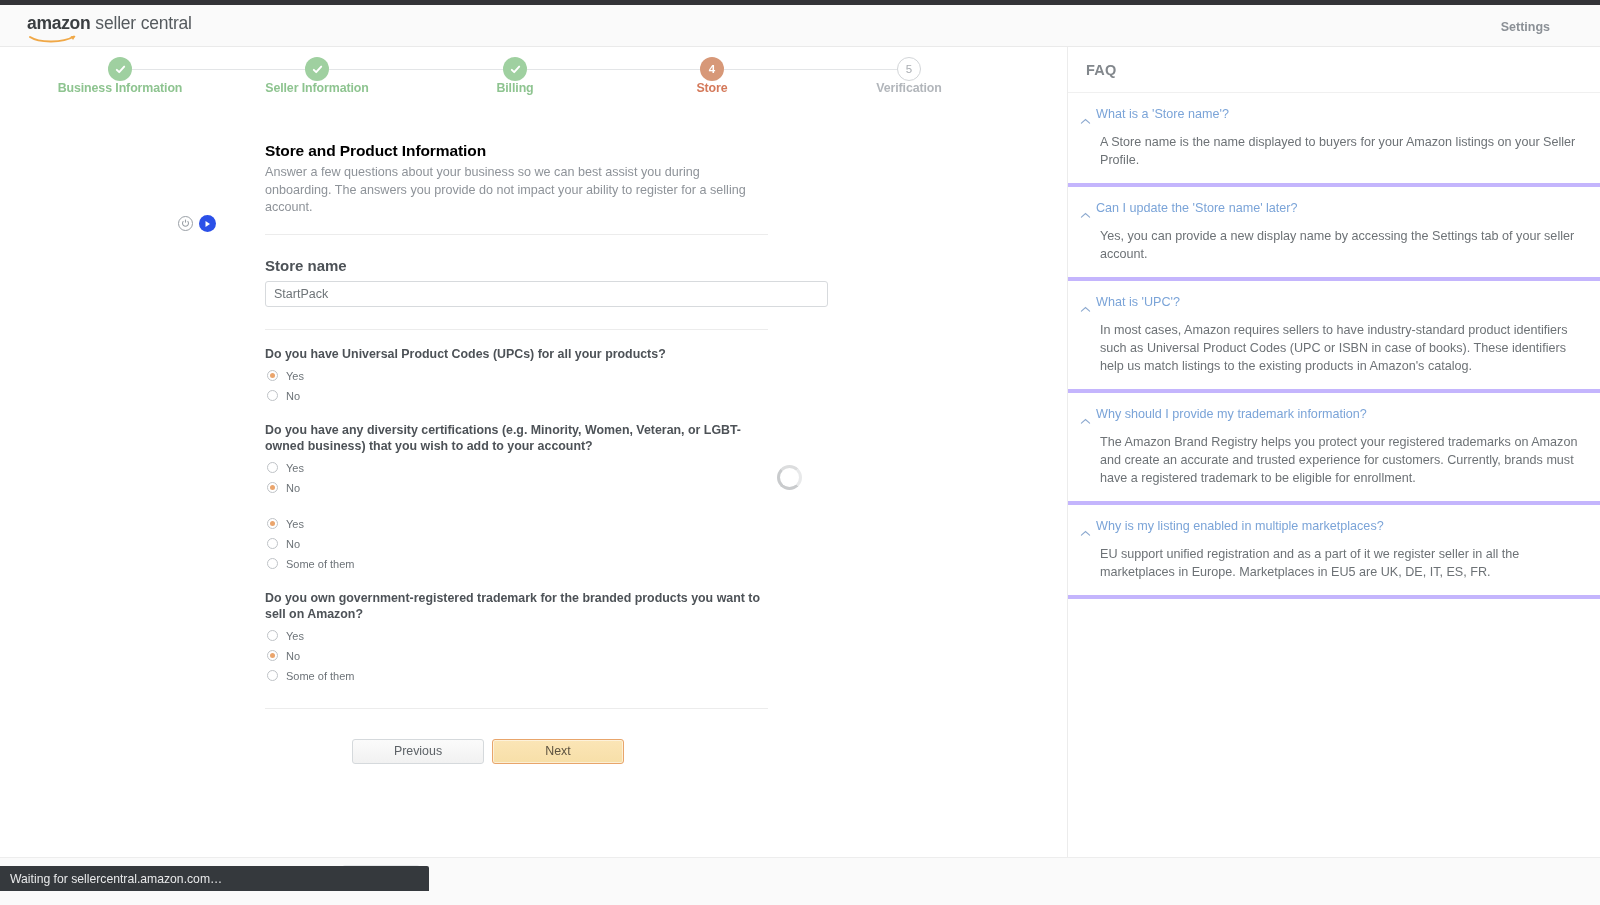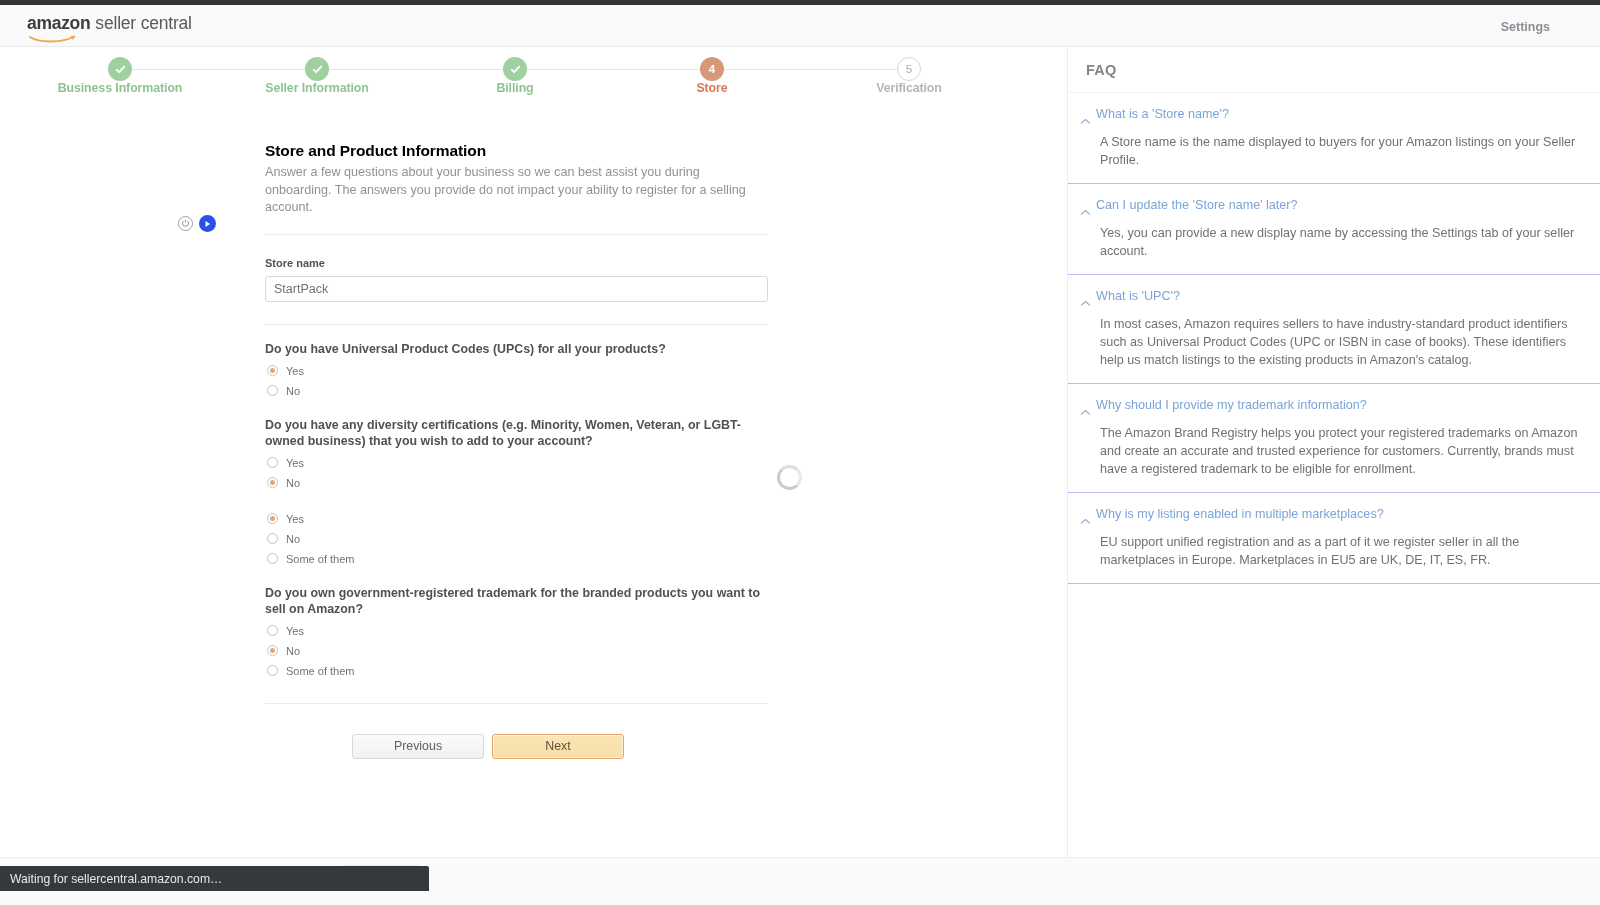--- a/index.html
+++ b/index.html
@@ -123,25 +123,25 @@
     letter-spacing: -0.1px;
   }
   .form-desc {
     margin-top: 4px;
     font-size: 12.6px; color: #8e9399; line-height: 17.5px;
   }
   .hr {
     height: 1px; background: #ececec; margin: 17px 0 0 0;
   }
   .field-label {
-    font-size: 11px; font-weight: bold; color: #4d5257;
+    font-size: 15px; font-weight: bold; color: #4d5257;
     margin-top: 22px; margin-bottom: 7px;
   }
   .text-input {
-    width: 503px; height: 26px;
+    width: 563px; height: 26px;
     border: 1px solid #d7dadd; border-radius: 3px;
     background: #fff;
     font-family: "Liberation Sans", sans-serif;
     font-size: 12.5px; color: #6e7478;
     padding: 0 8px;
     outline: none;
   }
   .hr2 { height: 1px; background: #ececec; margin-top: 22px; }
 
   .question-block { margin-top: 16px; }
@@ -213,21 +213,21 @@
   }
   .faq-header {
     height: 46px;
     display: flex; align-items: center;
     padding-left: 18px;
     border-bottom: 1px solid #f0f0f0;
     font-size: 14.5px; font-weight: bold; color: #82878c;
     letter-spacing: 0.2px;
   }
   .faq-item {
-    border-bottom: 1px solid #c4b5fd;
+    border-bottom: 4px solid #c4b5fd;
     padding: 14px 22px 14px 12px;
   }
   .faq-q {
     display: flex; align-items: flex-start; gap: 5px;
     cursor: pointer;
   }
   .caret-up {
     flex: 0 0 auto; margin-top: 4px;
   }
   .faq-q-text {

